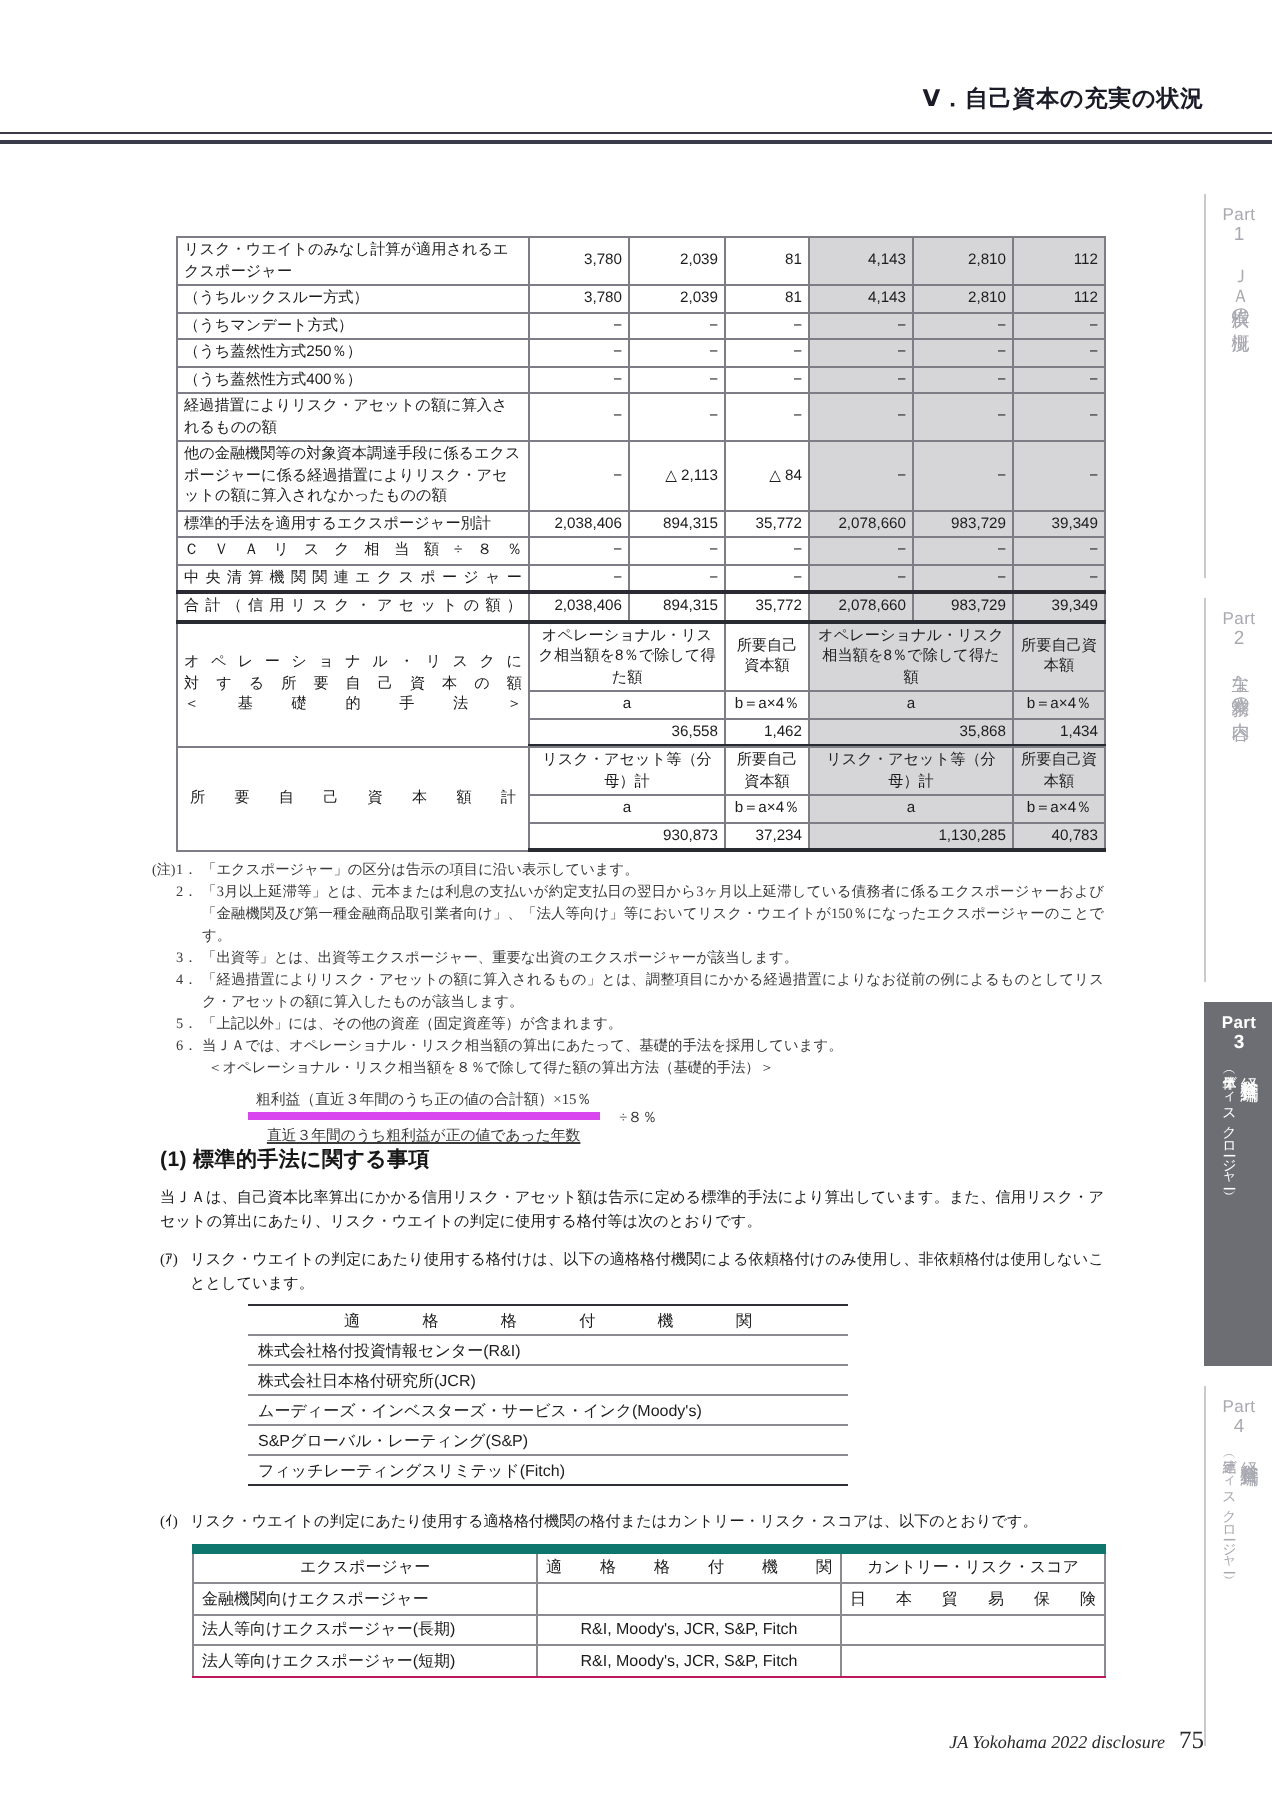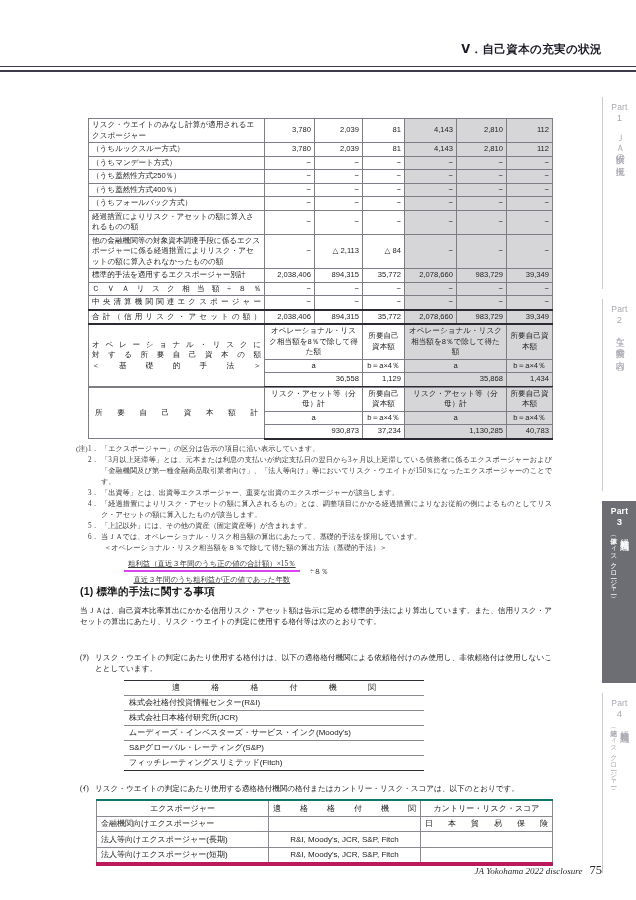--- a/index.html
+++ b/index.html
@@ -147,23 +147,22 @@
     margin: 4px 0 0 36px;
     display: flex;
     align-items: center;
     font-size: 7.4px;
   }
   .frac {
     display: inline-block;
     text-align: center;
   }
   .frac .numer {
-    border-bottom: 2px solid #d946ef;
+    border-bottom: 4px solid #d946ef;
     padding: 0 4px 1px 4px;
-    text-decoration: underline;
   }
   .frac .denom { padding: 2px 4px 0 4px; text-decoration: underline; }
   .frac-tail { margin-left: 10px; }
 
   
   .sec-h1 {
     font-family: "Liberation Sans", "DejaVu Sans", sans-serif;
     font-size: 13.5px;
     font-weight: bold;
     color: #171717;
@@ -175,21 +174,21 @@
     font-size: 10.5px;
     font-weight: bold;
     color: #171717;
     margin: 0 0 6px -8px;
     letter-spacing: .2px;
   }
   .body-p {
     font-size: 7.6px;
     line-height: 11.5px;
     text-align: justify;
-    margin: 0 0 24px -8px;
+    margin: 0 0 8px -8px;
   }
   .lettered {
     display: flex;
     font-size: 7.6px;
     line-height: 11.5px;
     margin: 0 0 5px -8px;
   }
   .lettered .mark { width: 15px; flex: 0 0 15px; }
   .lettered .tx { flex: 1; text-align: justify; }
 
@@ -227,23 +226,23 @@
     table-layout: fixed;
   }
   table.boxed td, table.boxed th {
     border: 1px solid #8a8a90;
     padding: 1.5px 4px;
     font-weight: normal;
     line-height: 11.5px;
   }
   table.boxed thead th {
     text-align: center;
-    border-top: 2px solid #0f766e;
-  }
-  table.boxed tbody tr:last-child td { border-bottom: 4px solid #be185d; }
+    border-top: 5px solid #0f766e;
+  }
+  table.boxed tbody tr:last-child td { border-bottom: 1px solid #be185d; }
   .spread {
     text-align: justify;
     text-align-last: justify;
     padding-left: 14px; padding-right: 14px;
   }
 
   
   .footer {
     position: absolute;
     right: 34px; bottom: 22px;
@@ -351,29 +350,20 @@
         <tr>
           <td class="lbl-ind">（うち蓋然性方式400％）</td>
           <td class="num">−</td>
           <td class="num">−</td>
           <td class="num">−</td>
           <td class="num shade">−</td>
           <td class="num shade">−</td>
           <td class="num shade">−</td>
         </tr>
         <tr>
-          <td class="lbl-ind">（うちフォールバック方式）</td>
-          <td class="num">−</td>
-          <td class="num">−</td>
-          <td class="num">−</td>
-          <td class="num shade">−</td>
-          <td class="num shade">−</td>
-          <td class="num shade">−</td>
-        </tr>
-        <tr>
           <td>経過措置によりリスク・アセットの額に算入されるものの額</td>
           <td class="num">−</td>
           <td class="num">−</td>
           <td class="num">−</td>
           <td class="num shade">−</td>
           <td class="num shade">−</td>
           <td class="num shade">−</td>
         </tr>
         <tr>
           <td>他の金融機関等の対象資本調達手段に係るエクスポージャーに係る経過措置によりリスク・アセットの額に算入されなかったものの額</td>
@@ -444,21 +434,21 @@
         <td class="ctr shade thick-top">所要自己資本額</td>
       </tr>
       <tr>
         <td class="ctr">a</td>
         <td class="ctr">b＝a×4％</td>
         <td class="ctr shade">a</td>
         <td class="ctr shade">b＝a×4％</td>
       </tr>
       <tr>
         <td class="num thick-bot">36,558</td>
-        <td class="num thick-bot">1,129</td>
+        <td class="num thick-bot">1,462</td>
         <td class="num shade thick-bot">35,868</td>
         <td class="num shade thick-bot">1,434</td>
       </tr>
     </tbody>
   </table>
 
   <table class="grid" style="margin-top:-1px">
     <colgroup>
       <col style="width:176px">
         <col style="width:98px">

